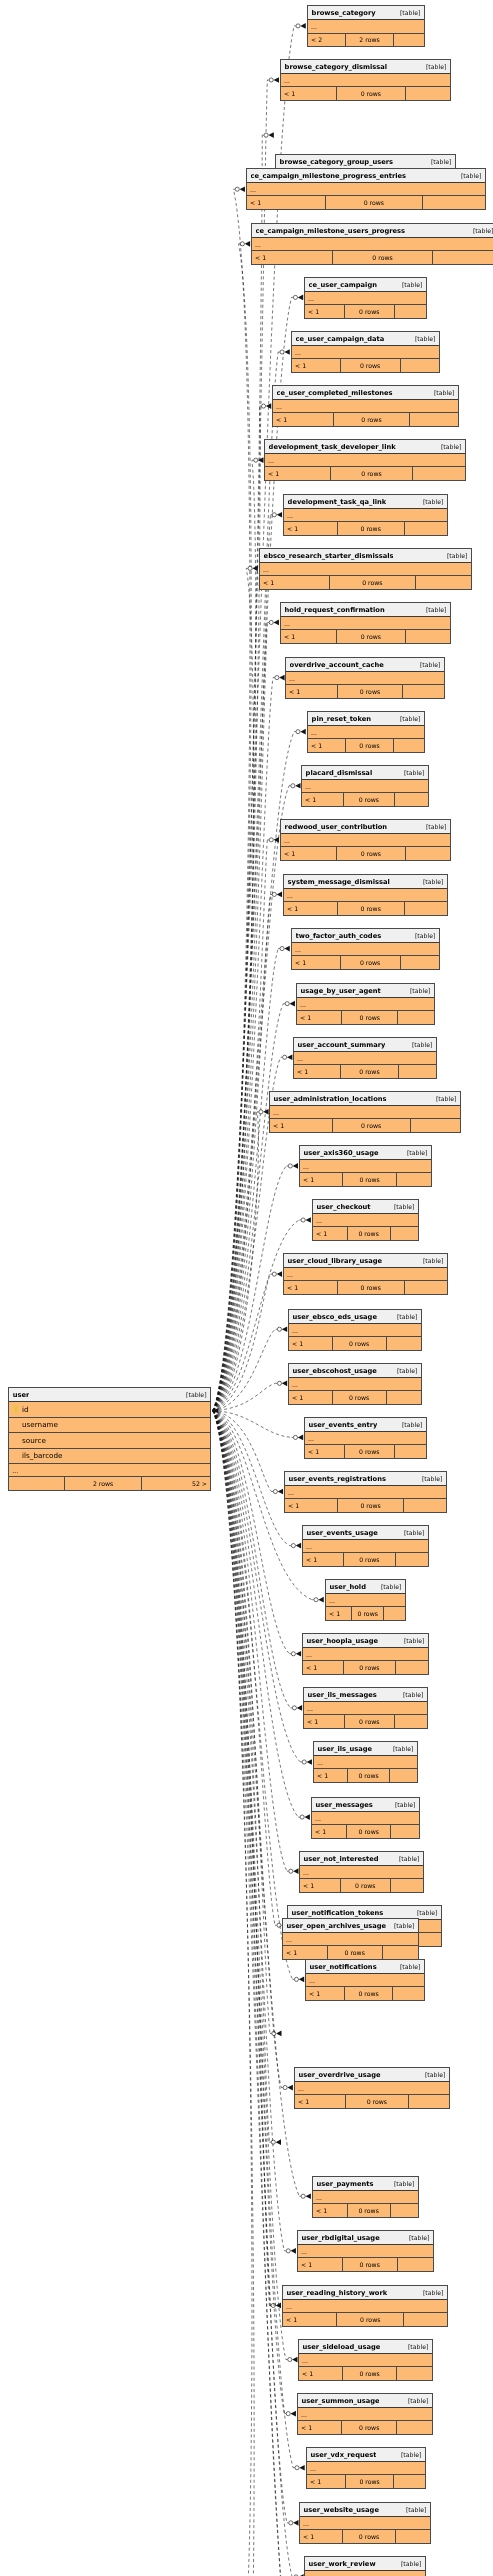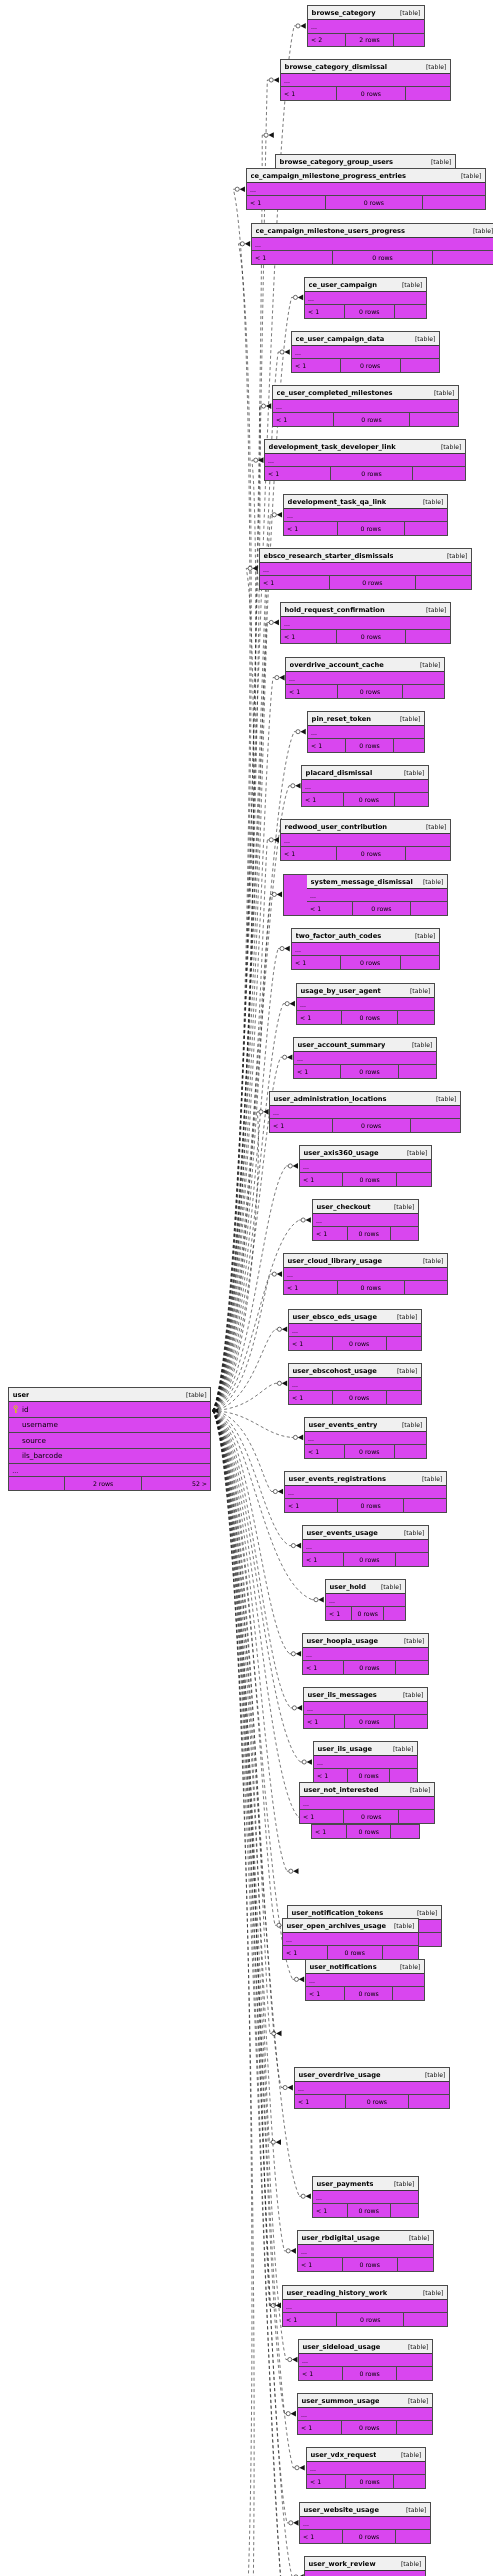--- a/index.html
+++ b/index.html
@@ -4,21 +4,21 @@
 <style>
   html,body { margin:0; padding:0; background:#fff; }
   #canvas {
     position:relative; width:493px; height:2931px; background:#fff;
     font-family:"DejaVu Sans","Liberation Sans",sans-serif; color:#000;
     overflow:hidden;
   }
   #edge-layer { position:absolute; left:0; top:0; z-index:1; }
   .tbl {
     position:absolute; z-index:2; box-sizing:border-box;
-    border:0.8px solid #4a4a4a; background:#d946ef;
+    border:0.8px solid #4a4a4a; background:#fdba74;
   }
   .tbl-header {
     display:flex; justify-content:space-between; align-items:center;
     background:#f0f0f0; border-bottom:1px solid #3a3a3a;
     height:14px; padding:0 3.6px; box-sizing:border-box; white-space:nowrap;
   }
   .tbl-name { font-weight:bold; font-size:6.7px; overflow:hidden; }
   .tbl-tag  { font-size:6.2px; margin-left:5.2px; color:#111; }
   .col-row {
     display:flex; align-items:center; height:15.5px; gap:3.6px;
@@ -480,21 +480,21 @@
         <span class="tbl-name">redwood_user_contribution</span>
         <span class="tbl-tag">[table]</span>
       </div>
       <div class="tbl-mid">...</div>
       <div class="tbl-footer">
         <span class="tf-cell tf-l">&lt; 1</span>
         <span class="tf-cell tf-c">0 rows</span>
         <span class="tf-cell tf-r"></span>
       </div>
     </div>
-    <div class="tbl" style="left: 283px; top: 874px; width: 165px; padding-left: 23px;">
+    <div class="tbl" style="left: 283px; top: 874px; width: 165px;">
       <div class="tbl-header">
         <span class="tbl-name">system_message_dismissal</span>
         <span class="tbl-tag">[table]</span>
       </div>
       <div class="tbl-mid">...</div>
       <div class="tbl-footer">
         <span class="tf-cell tf-l">&lt; 1</span>
         <span class="tf-cell tf-c">0 rows</span>
         <span class="tf-cell tf-r"></span>
       </div>
@@ -696,21 +696,21 @@
         <span class="tbl-name">user_messages</span>
         <span class="tbl-tag">[table]</span>
       </div>
       <div class="tbl-mid">...</div>
       <div class="tbl-footer">
         <span class="tf-cell tf-l">&lt; 1</span>
         <span class="tf-cell tf-c">0 rows</span>
         <span class="tf-cell tf-r"></span>
       </div>
     </div>
-    <div class="tbl" style="left: 299px; top: 1782px; width: 136px;">
+    <div class="tbl" style="left: 299px; top: 1851px; width: 125px;">
       <div class="tbl-header">
         <span class="tbl-name">user_not_interested</span>
         <span class="tbl-tag">[table]</span>
       </div>
       <div class="tbl-mid">...</div>
       <div class="tbl-footer">
         <span class="tf-cell tf-l">&lt; 1</span>
         <span class="tf-cell tf-c">0 rows</span>
         <span class="tf-cell tf-r"></span>
       </div>

